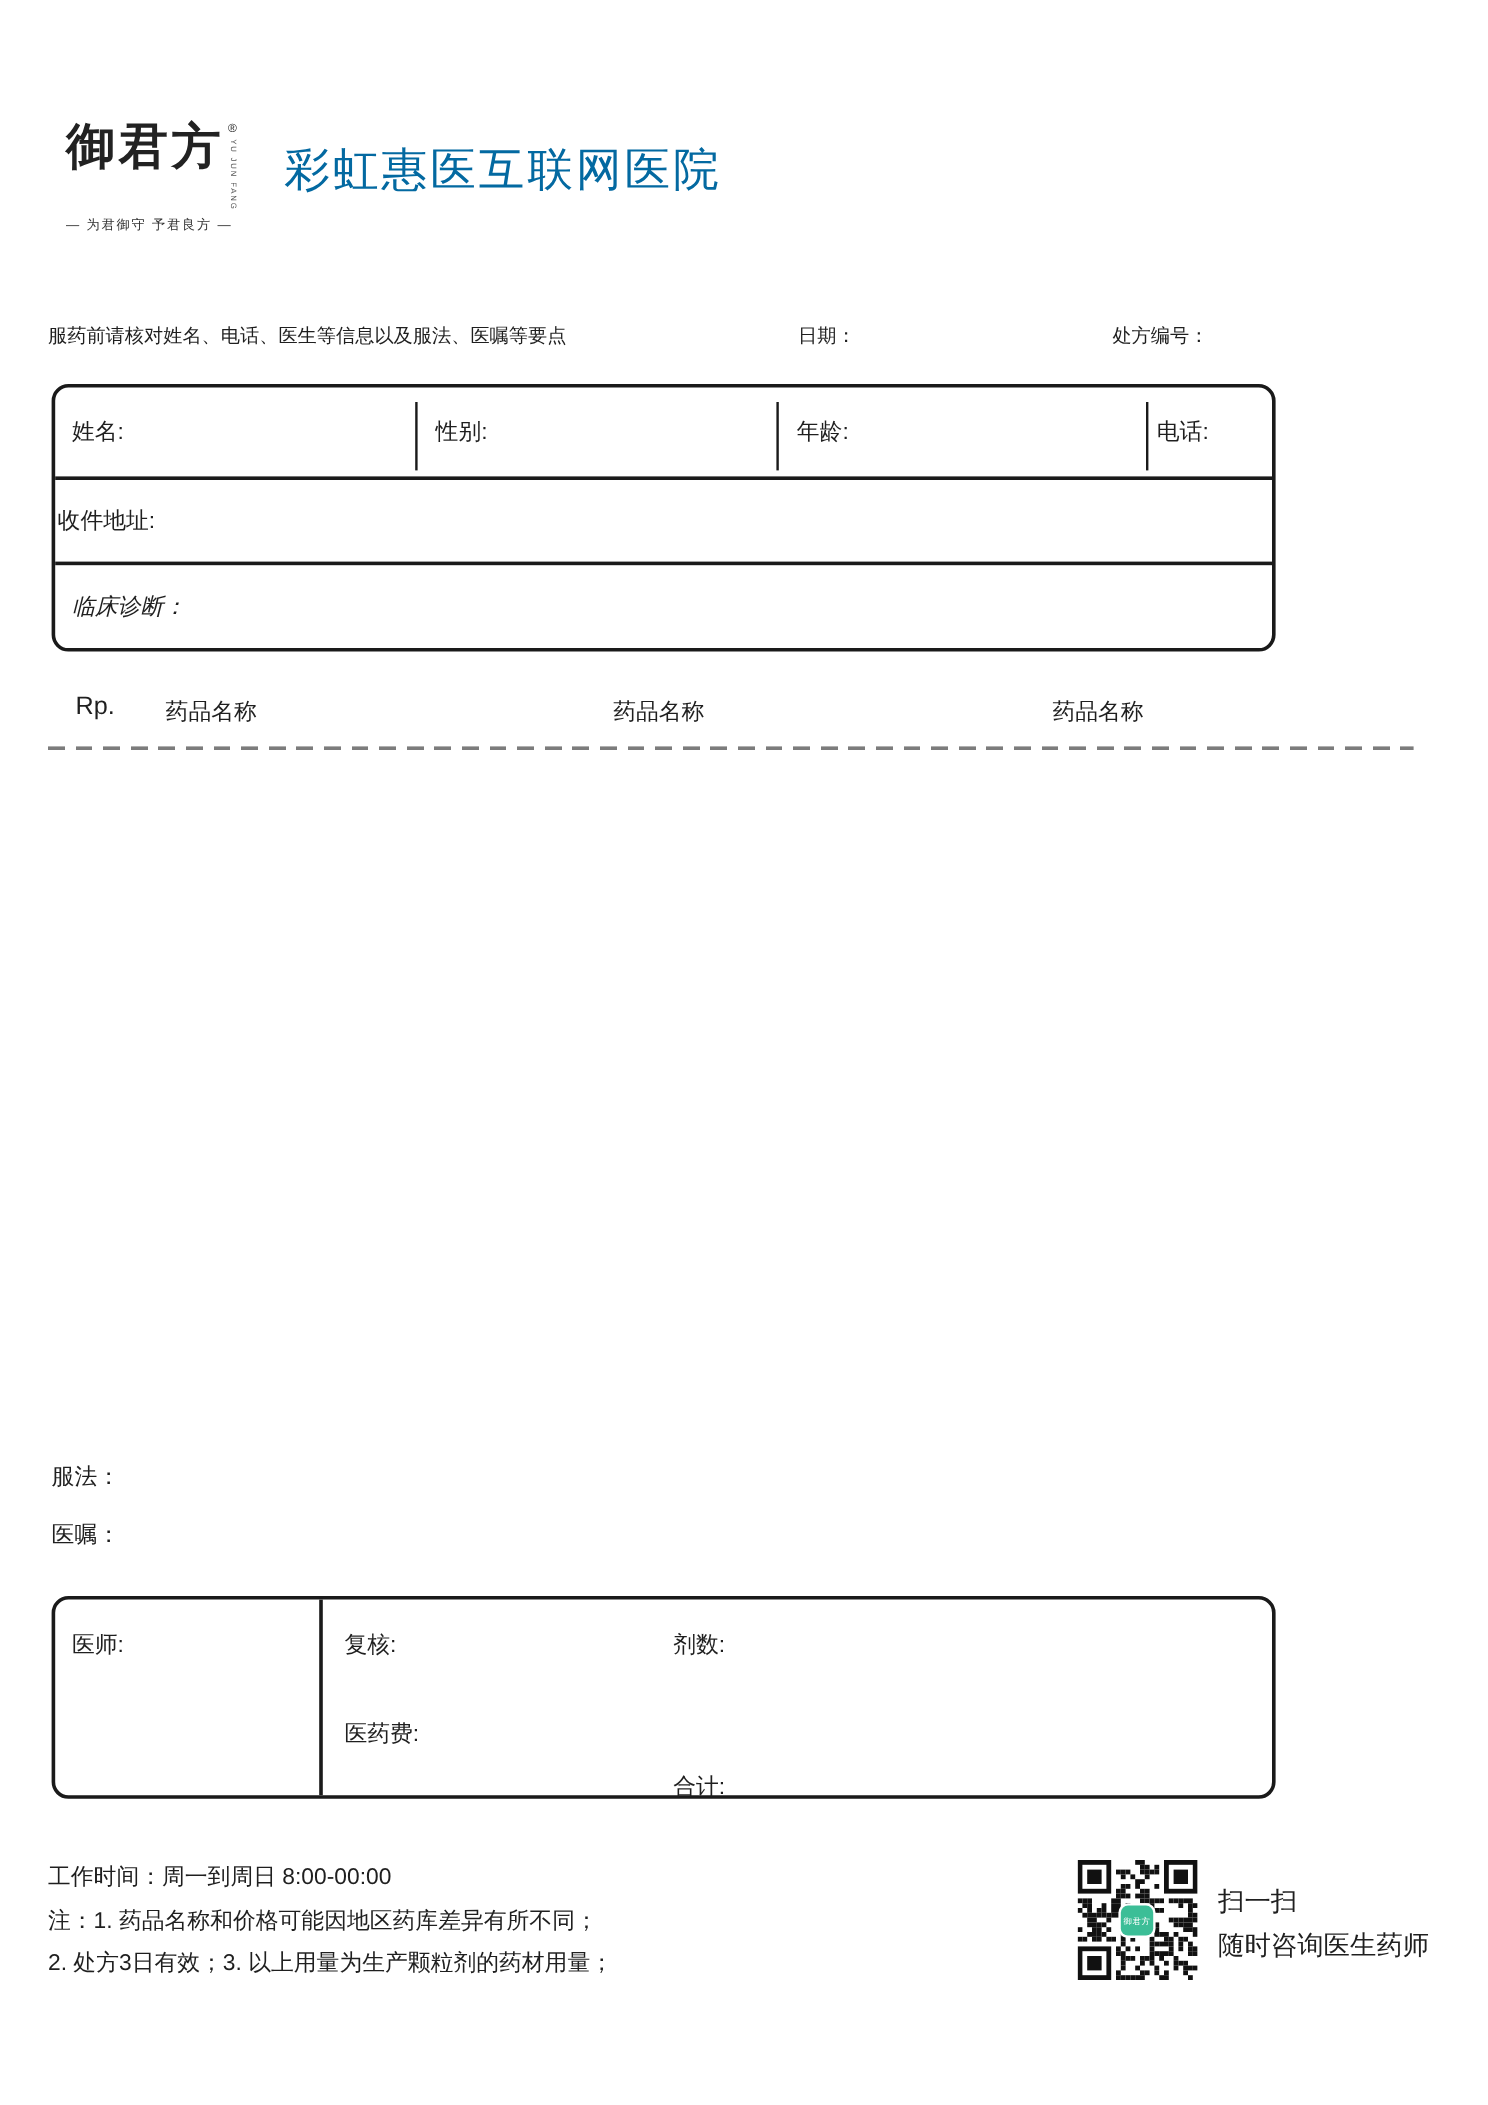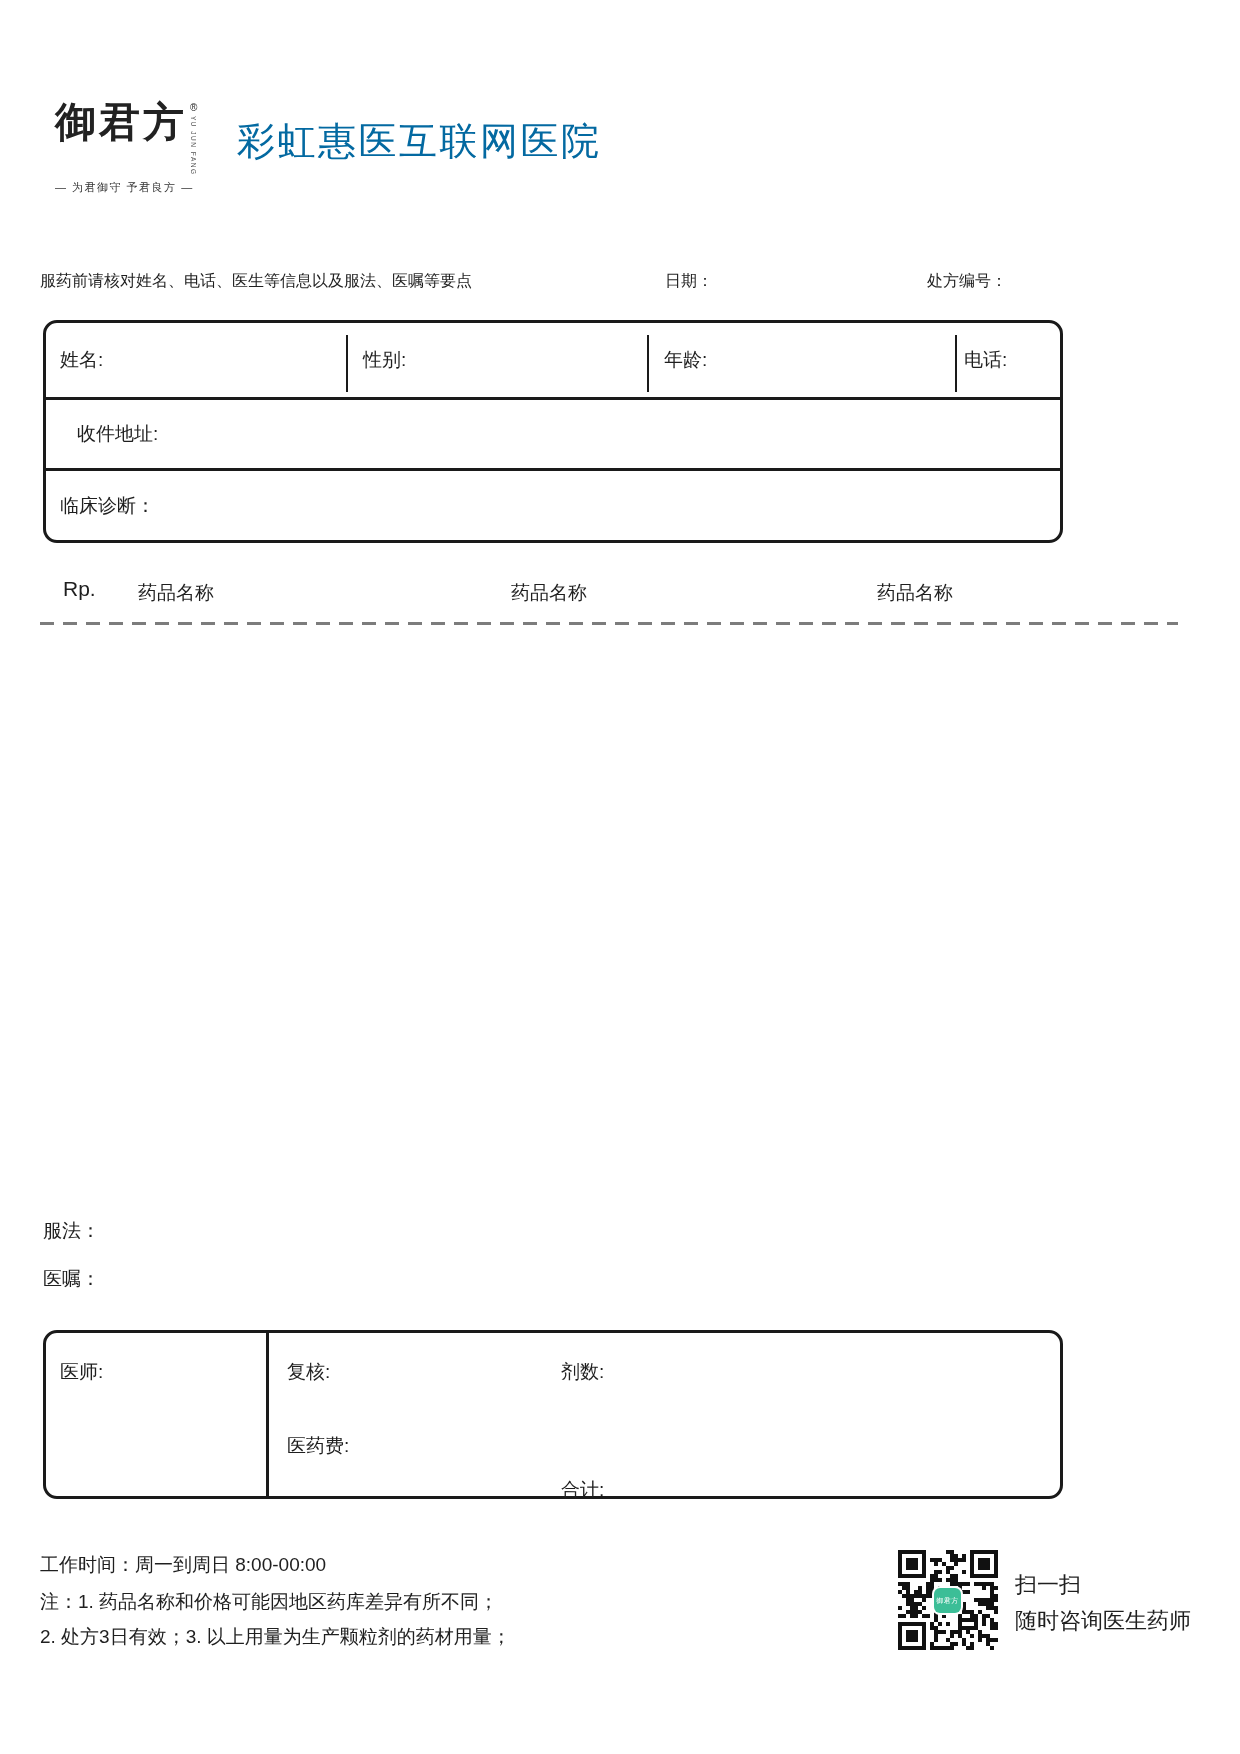--- a/index.html
+++ b/index.html
@@ -30,22 +30,22 @@
   .notice-rxno{left:927px;}
 
   
   .pbox{
     left:43px;top:320px;width:1014px;height:217px;
     border:3px solid #1a1a1a;border-radius:14px;
     display:flex;flex-direction:column;background:#fff;
   }
   .prow{display:flex;align-items:center;font-size:19px;}
   .prow1{height:74px;border-bottom:3px solid #1a1a1a;}
-  .prow2{height:68px;border-bottom:3px solid #1a1a1a;padding-left:31px;}
-  .prow3{flex:1;padding-left:14px;}
+  .prow2{height:68px;border-bottom:3px solid #1a1a1a;padding-left:2px;}
+  .prow3{flex:1;padding-left:14px;font-style:italic;}
   .pcell{height:100%;display:flex;align-items:center;position:relative;padding-left:14px;}
   .pc1{width:286px;}
   .pc2{width:284px;padding-left:17px;}
   .pc3{width:291px;padding-left:17px;}
   .pc4{flex:1;padding-left:9px;}
   .pcell + .pcell::before{
     content:"";position:absolute;left:0;top:12px;bottom:5px;width:2px;background:#1a1a1a;
   }
 
   

